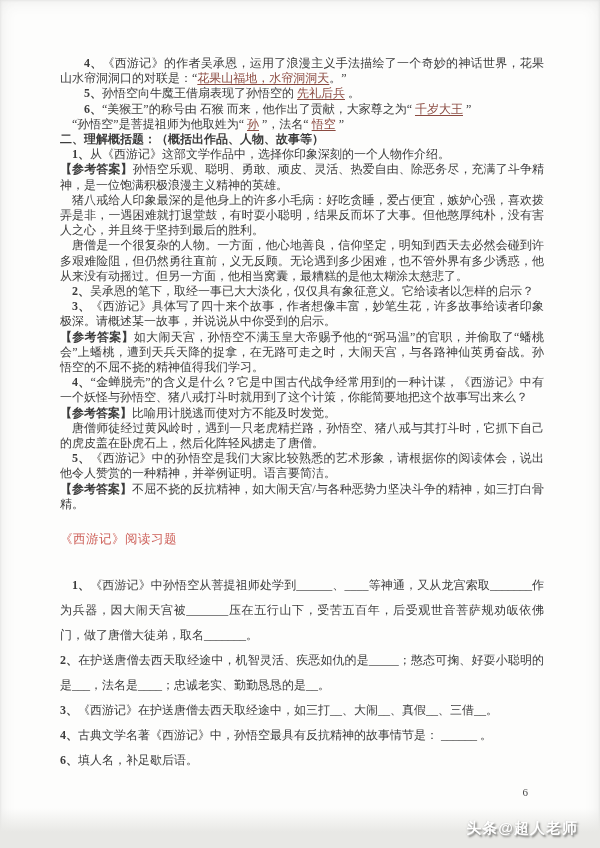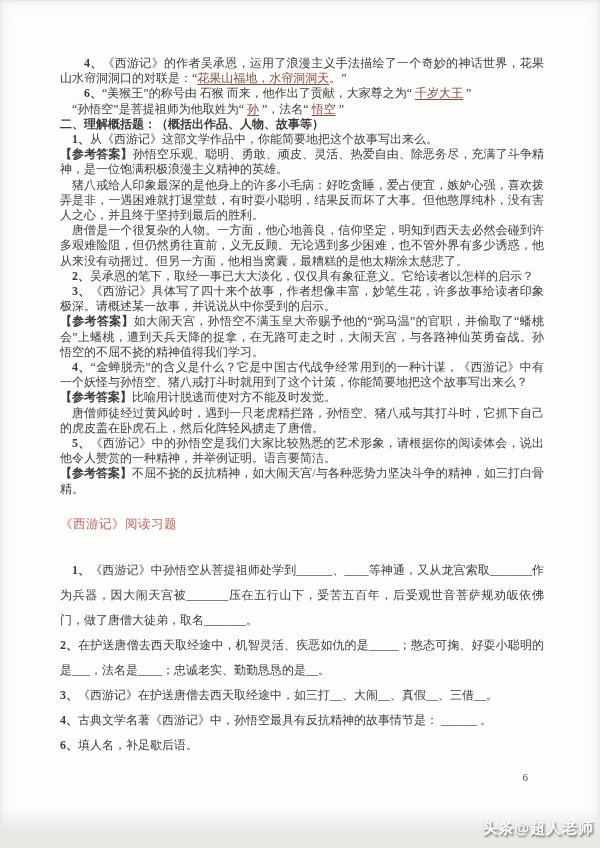--- a/index.html
+++ b/index.html
@@ -43,39 +43,40 @@
     text-align:right;
     padding-right:16px;
     margin-top:13px;
     font-size:11px;
     color:#4a4a4a;
   }
   .footer-strip{
     position:absolute;left:0;right:0;bottom:0;height:40px;
     background:linear-gradient(180deg, rgba(232,232,229,0) 0%, var(--footer,#e8e8e5) 60%);
     display:flex;align-items:center;justify-content:flex-end;
-    padding-right:6px;box-sizing:border-box;
+    padding-right:22px;box-sizing:border-box;
   }
   .watermark{
     font-family:"Liberation Sans","DejaVu Sans",sans-serif;
     font-size:15px;font-weight:bold;letter-spacing:1px;
     color:#ffffff;
     text-shadow:1.5px 1.5px 2px rgba(110,110,108,.9), -0.5px -0.5px 1px rgba(170,170,168,.5);
   }
 </style>
 </head>
 <body>
 
 <div class="page" style="--ink: #3c3c3c; --answer: #8a4a40; --title: #cd5f58; --paper: #fdfdfc; --footer: #e8e8e5;">
   <div class="content">
       <p class="para question s1q indent-2"><span class="num">4、</span><span>《西游记》的作者吴承恩，运用了浪漫主义手法描绘了一个奇妙的神话世界，花果山水帘洞洞口的对联是：“</span><span class="ans">花果山福地，水帘洞洞天</span><span>。”</span></p>
+      <p class="para question s1q indent-2"><span class="num">5、</span><span>孙悟空向牛魔王借扇表现了孙悟空的 </span><span class="ans">先礼后兵</span><span> 。</span></p>
       <p class="para question s1q indent-2"><span class="num">6、</span><span>“美猴王”的称号由 石猴 而来，他作出了贡献，大家尊之为“ </span><span class="ans">千岁大王</span><span> ”</span></p>
       <p class="para question s1q indent-1"><span>“孙悟空”是菩提祖师为他取姓为“ </span><span class="ans">孙</span><span> ”，法名“ </span><span class="ans">悟空</span><span> ”</span></p>
       <p class="para heading s1q indent-0"><span class="num">二、</span><span>理解概括题：（概括出作品、人物、故事等）</span></p>
-      <p class="para question indent-1"><span class="num">1、</span><span>从《西游记》这部文学作品中，你能简要地把这个故事写出来么。</span></p>
+      <p class="para question indent-1"><span class="num">1、</span><span>从《西游记》这部文学作品中，选择你印象深刻的一个人物作介绍。</span></p>
       <p class="para answer indent-0"><span class="label">【参考答案】</span><span>孙悟空乐观、聪明、勇敢、顽皮、灵活、热爱自由、除恶务尽，充满了斗争精神，是一位饱满积极浪漫主义精神的英雄。</span></p>
       <p class="para plain indent-1"><span>猪八戒给人印象最深的是他身上的许多小毛病：好吃贪睡，爱占便宜，嫉妒心强，喜欢拨弄是非，一遇困难就打退堂鼓，有时耍小聪明，结果反而坏了大事。但他憨厚纯朴，没有害人之心，并且终于坚持到最后的胜利。</span></p>
       <p class="para plain indent-1"><span>唐僧是一个很复杂的人物。一方面，他心地善良，信仰坚定，明知到西天去必然会碰到许多艰难险阻，但仍然勇往直前，义无反顾。无论遇到多少困难，也不管外界有多少诱惑，他从来没有动摇过。但另一方面，他相当窝囊，最糟糕的是他太糊涂太慈悲了。</span></p>
       <p class="para question indent-1"><span class="num">2、</span><span>吴承恩的笔下，取经一事已大大淡化，仅仅具有象征意义。它给读者以怎样的启示？</span></p>
       <p class="para question indent-1"><span class="num">3、</span><span>《西游记》具体写了四十来个故事，作者想像丰富，妙笔生花，许多故事给读者印象极深。请概述某一故事，并说说从中你受到的启示。</span></p>
       <p class="para answer indent-0"><span class="label">【参考答案】</span><span>如大闹天宫，孙悟空不满玉皇大帝赐予他的“弼马温”的官职，并偷取了“蟠桃会”上蟠桃，遭到天兵天降的捉拿，在无路可走之时，大闹天宫，与各路神仙英勇奋战。孙悟空的不屈不挠的精神值得我们学习。</span></p>
       <p class="para question indent-1"><span class="num">4、</span><span>“金蝉脱壳”的含义是什么？它是中国古代战争经常用到的一种计谋，《西游记》中有一个妖怪与孙悟空、猪八戒打斗时就用到了这个计策，你能简要地把这个故事写出来么？</span></p>
       <p class="para answer indent-0"><span class="label">【参考答案】</span><span>比喻用计脱逃而使对方不能及时发觉。</span></p>
       <p class="para plain indent-1"><span>唐僧师徒经过黄风岭时，遇到一只老虎精拦路，孙悟空、猪八戒与其打斗时，它抓下自己的虎皮盖在卧虎石上，然后化阵轻风掳走了唐僧。</span></p>
       <p class="para question indent-1"><span class="num">5、</span><span>《西游记》中的孙悟空是我们大家比较熟悉的艺术形象，请根据你的阅读体会，说出他令人赞赏的一种精神，并举例证明。语言要简洁。</span></p>

